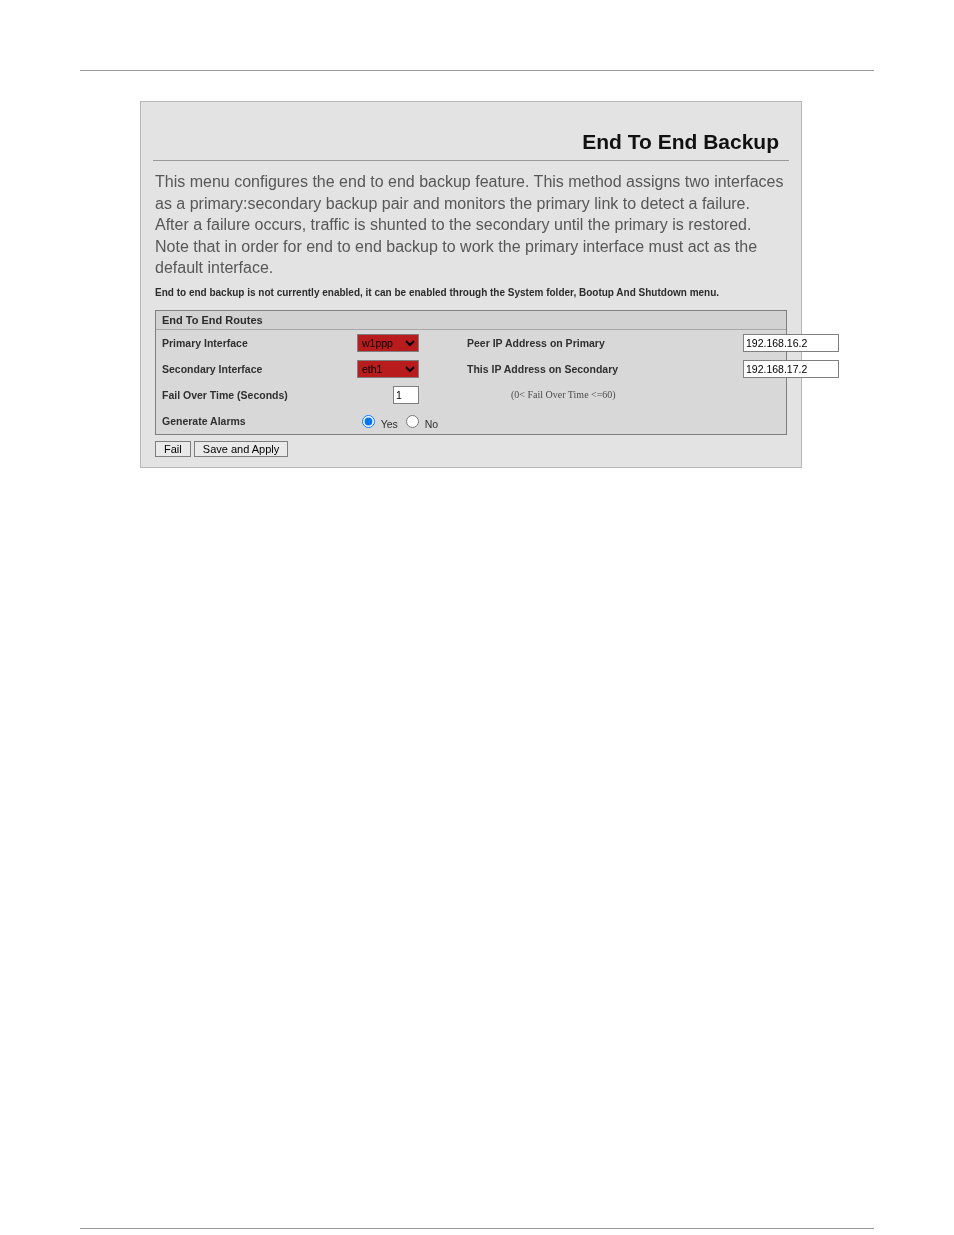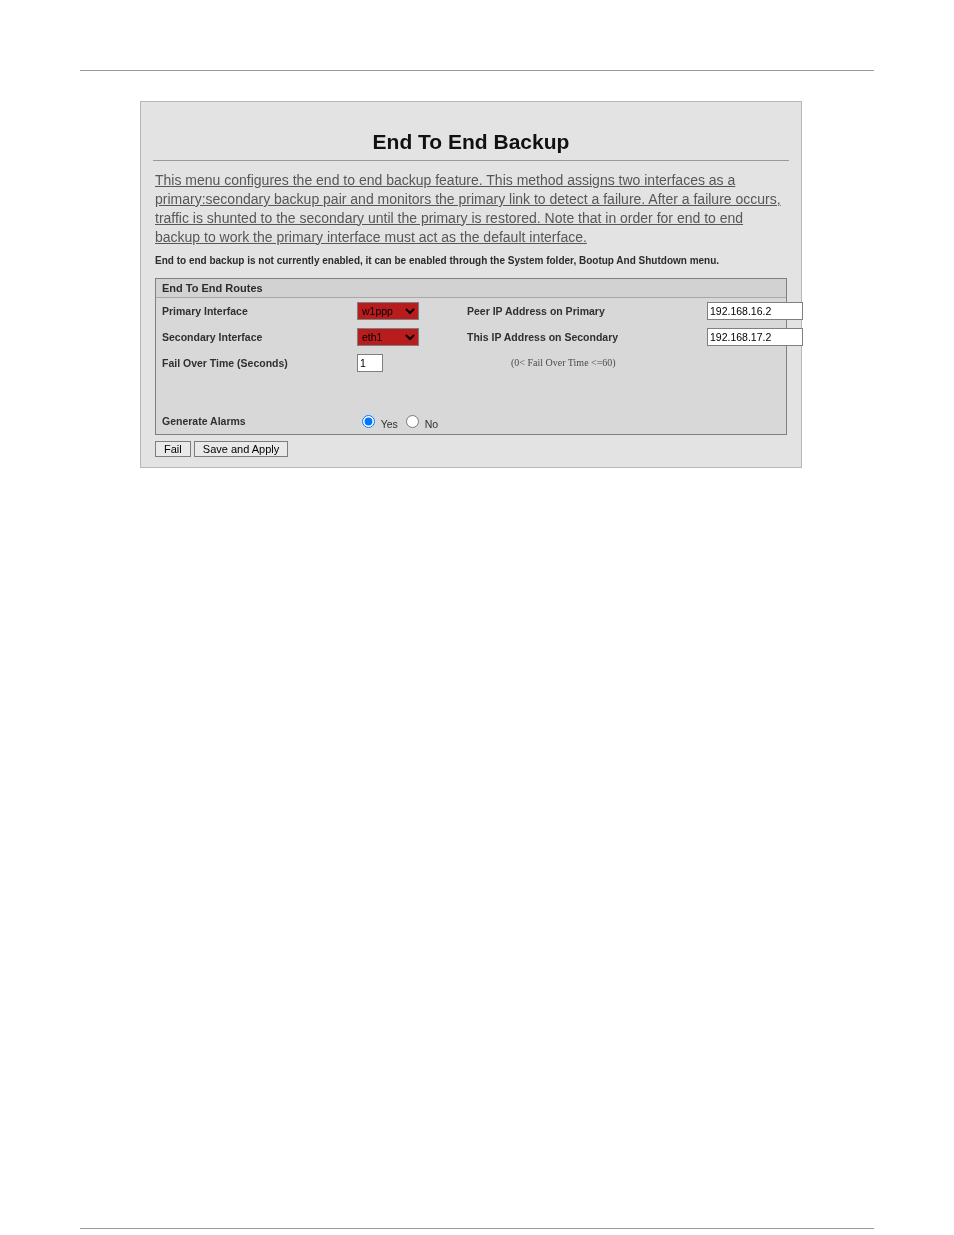--- a/index.html
+++ b/index.html
@@ -24,31 +24,30 @@
     margin: 30px 80px 0 140px;
     background:#e3e3e3;
     border: 1px solid #b7b7b7;
     width: 660px;
   }
   .title {
     font-family: Verdana, Arial, sans-serif;
     font-size: 21px;
     font-weight: bold;
     color:#111;
-    text-align: center;
+    text-align: right;
     padding: 28px 10px 6px 10px;
     border-bottom:1px solid #999;
     margin: 0 12px 6px 12px;
   }
   .intro {
     color:#575757;
     padding: 4px 14px 6px 14px;
     line-height: 1.35;
-    font-size:14px;
-    text-decoration:underline;
+    font-size:16px;
   }
   .enable-note {
     font-weight: bold;
     color:#2c2c2c;
     padding: 2px 14px 8px 14px;
     font-size:10px;
   }
   .table-wrap {
     margin: 4px 14px 4px 14px;
     border:1px solid #7f7f7f;
@@ -83,20 +82,21 @@
     border:1px solid #7f7f7f;
   }
   .txt {
     font-family: Verdana, Arial, sans-serif;
     font-size:10.5px;
     height:14px;
     width:90px;
     background:#fff;
     border:1px solid #7f7f7f;
     padding-left:2px;
+    margin-left:36px;
   }
   .hint {
     color:#4b4b4b;
     font-size:10px;
     font-family:Liberation Serif, serif;
   }
   .radio-wrap {
     font-size:10.5px;
     color:#2f2f2f;
   }
@@ -150,21 +150,21 @@
         <span class="lab">This IP Address on Secondary</span>
         <input class="txt" type="text" value="192.168.17.2" style="">
       </div>
 
       <div class="row" style="grid-template-columns:175px 90px auto;">
         <span class="lab">Fail Over Time (Seconds)</span>
         <input class="txt" type="text" style="width: 20px;" value="1">
         <span class="hint" style="padding-left:44px">(0&lt; Fail Over Time &lt;=60)</span>
       </div>
 
-      <div class="row" style="grid-template-columns:175px auto;margin-top:32px;">
+      <div class="row" style="grid-template-columns:175px auto;">
         <span class="lab">Generate Alarms</span>
         <span class="radio-wrap">
           <input type="radio" name="alarms" checked="" style="">
           <span>Yes</span>
           <input type="radio" name="alarms" style="">
           <span>No</span>
         </span>
       </div>
     </div>
 

